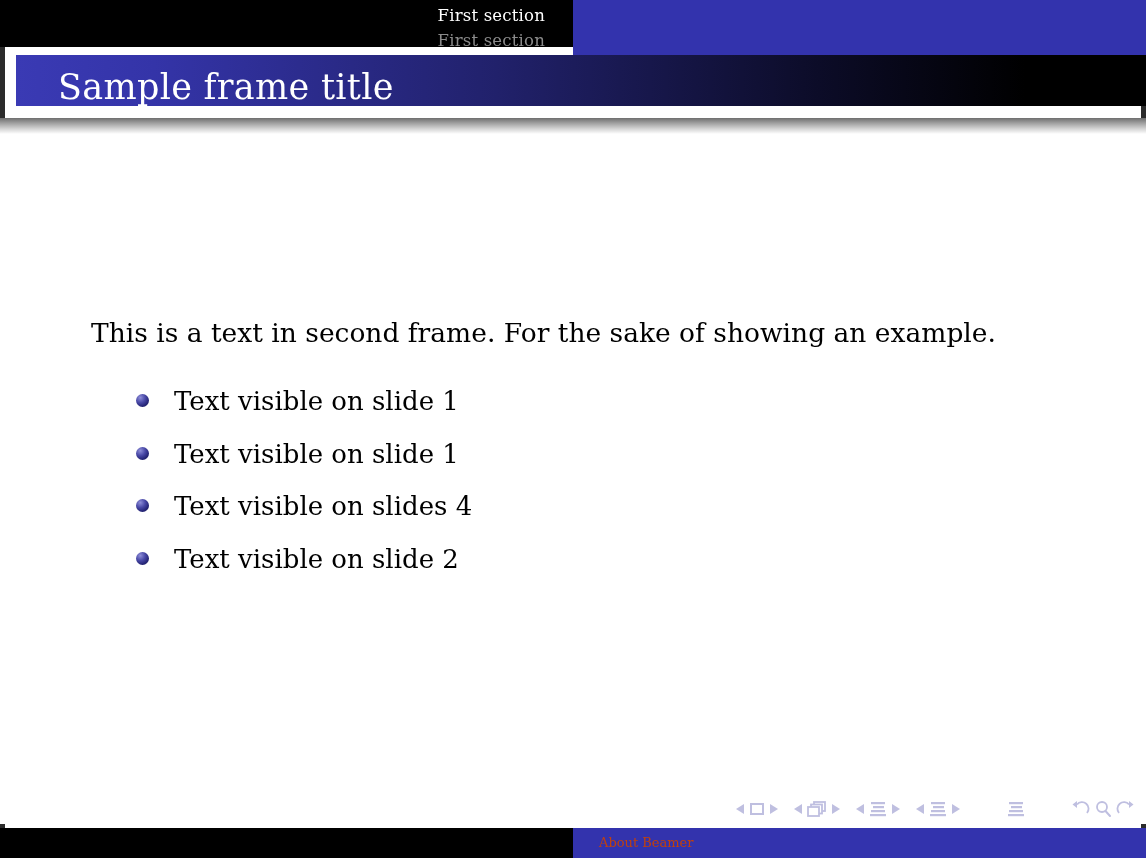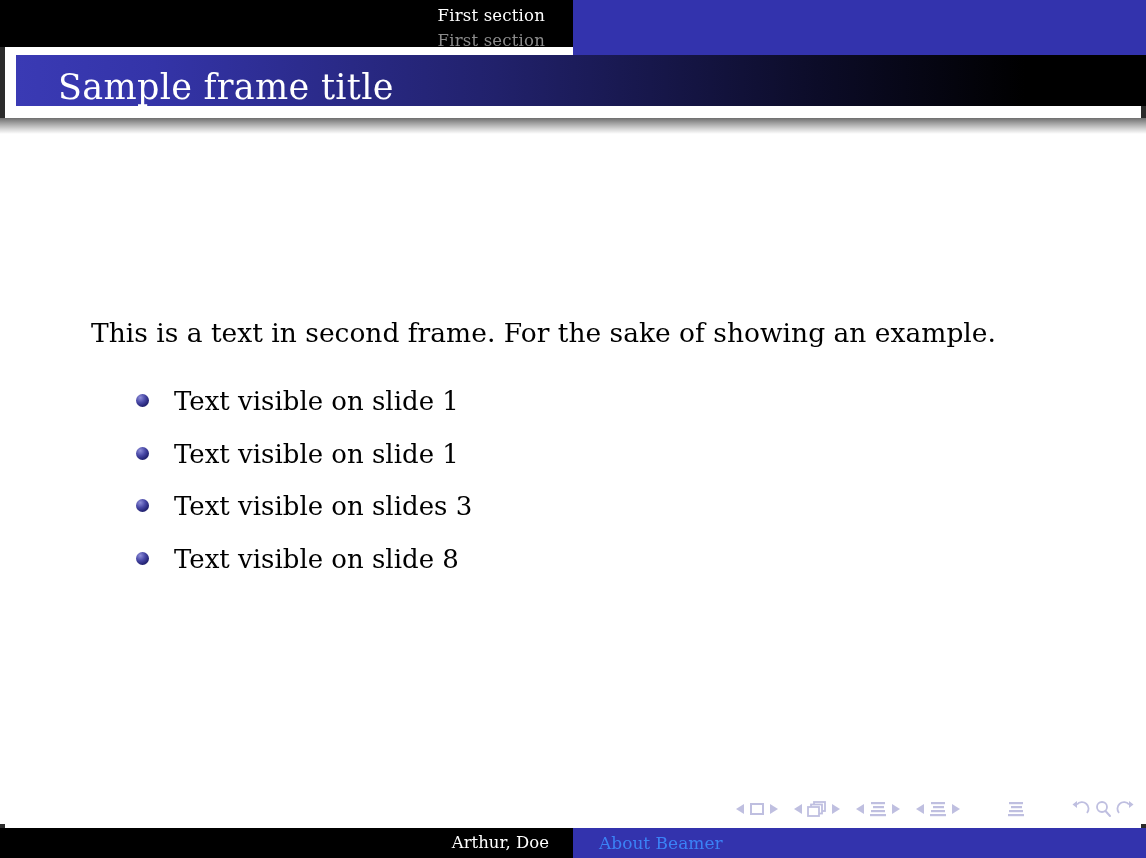--- a/index.html
+++ b/index.html
@@ -207,23 +207,23 @@
     box-sizing: border-box;
     color: #ffffff;
     font-family: "DejaVu Serif", serif;
     font-size: 16.5px;
     line-height: 30px;
   }
   .foot-title {
     position: absolute;
     left: 599px; top: 0;
     height: 30px;
-    color: #3b82f6;
-    font-family: "DejaVu Serif", serif;
-    font-size: 17px;
+    color: #c2410c;
+    font-family: "DejaVu Serif", serif;
+    font-size: 13px;
     line-height: 30px;
   }
 </style>
 </head>
 <body>
 
 <div class="slide">
 
   <div class="frame-edge-top"></div>
   <div class="frame-edge-left"></div>
@@ -251,25 +251,25 @@
       <li class="bullet-item">
         <span class="bullet-dot"></span>
         <span>Text visible on slide 1</span>
       </li>
       <li class="bullet-item">
         <span class="bullet-dot"></span>
         <span>Text visible on slide 1</span>
       </li>
       <li class="bullet-item">
         <span class="bullet-dot"></span>
-        <span>Text visible on slides 3</span>
+        <span>Text visible on slides 4</span>
       </li>
       <li class="bullet-item">
         <span class="bullet-dot"></span>
-        <span>Text visible on slide 8</span>
+        <span>Text visible on slide 2</span>
       </li>
     </ul>
 
     <div class="logo">
       <svg width="86" height="92" viewBox="0 0 86 92" xmlns="http://www.w3.org/2000/svg">
         <g fill="none" stroke="#46a04b">
           <circle cx="41" cy="58" r="28" stroke-width="11"></circle>
           <path d="M20 56 C 20 22, 46 6, 78 9 C 74 34, 52 46, 28 50" fill="#46a04b" stroke="none"></path>
           <path d="M78 9 C 52 20, 32 38, 24 58" stroke="#ffffff" stroke-width="3.5" fill="none" stroke-linecap="round"></path>
         </g>
@@ -361,17 +361,16 @@
       </svg>
       <svg class="nav-ico" width="22" height="18" viewBox="0 0 22 18">
         <path d="M6 13 A 6.5 6.5 0 1 1 16 4.5" fill="none" stroke="#bfbfe0" stroke-width="1.8"></path>
         <polygon points="16,1 16,8 20.5,4.5" fill="#bfbfe0"></polygon>
       </svg>
     </div>
   </div>
 
   <div class="footbar">
     <div class="footbar-blue"></div>
-    <div class="foot-author">Arthur, Doe</div>
     <div class="foot-title">About Beamer</div>
   </div>
 
 </div>
 
 </body></html>

